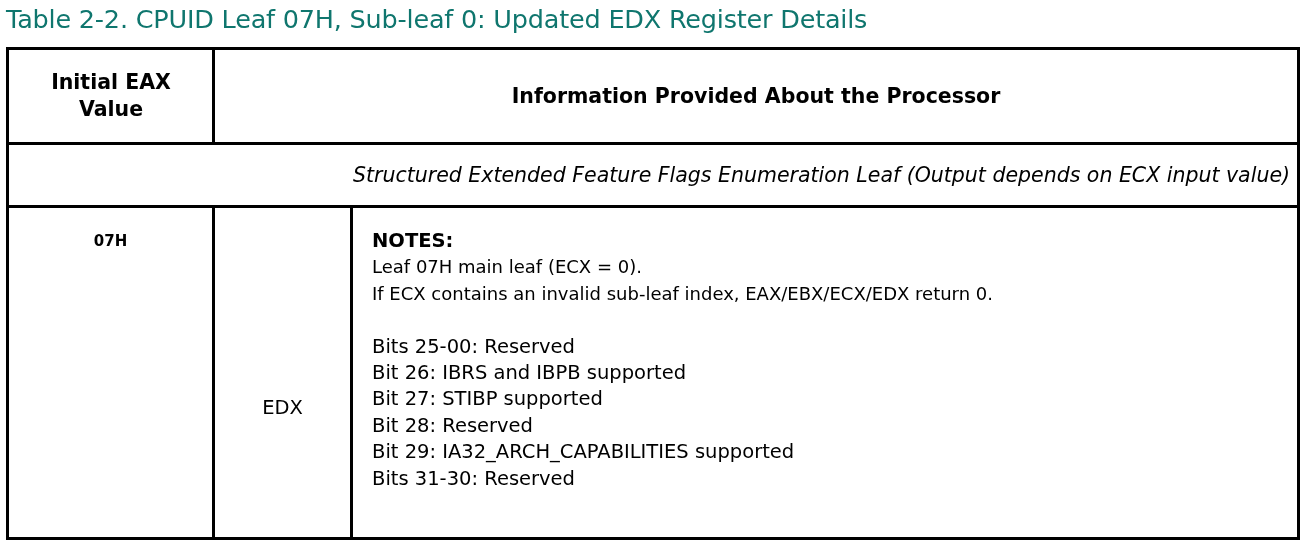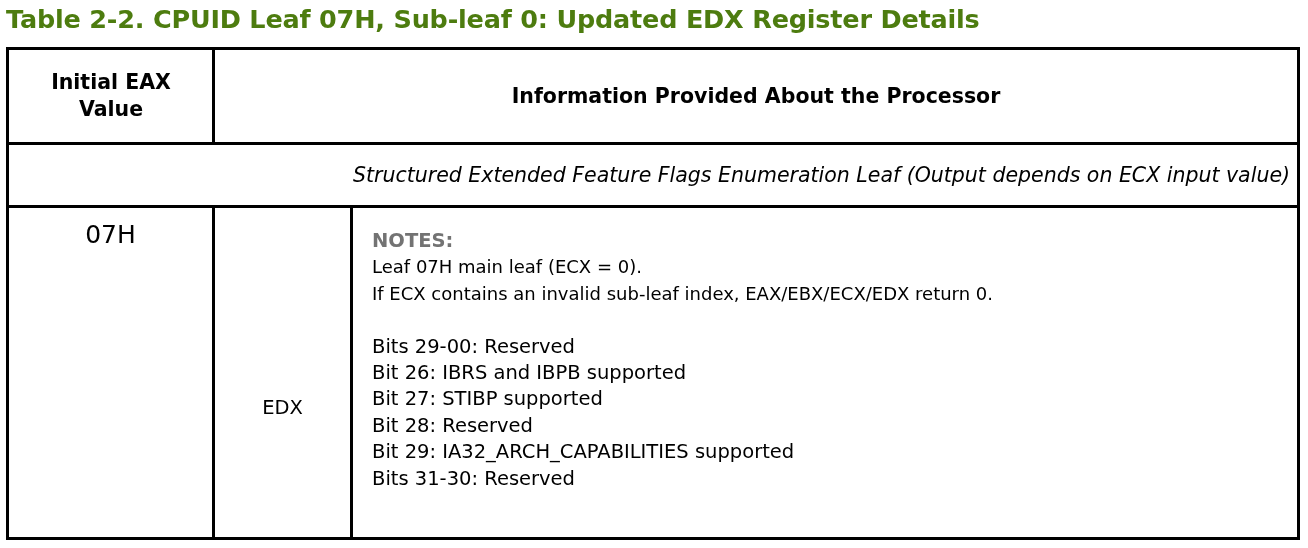--- a/index.html
+++ b/index.html
@@ -21,25 +21,25 @@
     height: 548px;
   }
 
   
   .table-title {
     position: absolute;
     left: 6px;
     top: 2px;
     width: 1296px;
     font-family: "DejaVu Sans", sans-serif;
-    font-weight: bold;
+    font-weight: normal;
     font-size: 25.5px;
     line-height: 34px;
     letter-spacing: -0.2px;
-    color: #4d7c0f;
+    color: #0f766e;
     white-space: nowrap;
   }
 
   
   .tbl {
     position: absolute;
     left: 6px;
     top: 47px;
     width: 1294px;
     height: 493px;
@@ -123,24 +123,25 @@
   }
 
   
   .cell-eaxval {
     position: absolute;
     left: 0;
     top: 158px;
     width: 203px;
     bottom: 0;
     text-align: center;
-    padding-top: 14px;
-    box-sizing: border-box;
-    font-size: 25px;
+    padding-top: 20px;
+    box-sizing: border-box;
+    font-size: 15px;
     line-height: 26px;
+    font-weight: bold;
   }
   .cell-reg {
     position: absolute;
     left: 206px;
     top: 158px;
     width: 135px;
     bottom: 0;
     text-align: center;
     padding-top: 143px;
     box-sizing: border-box;
@@ -155,21 +156,21 @@
     right: 0;
     bottom: 0;
     padding: 20px 10px 0 19px;
     box-sizing: border-box;
     font-size: 19.5px;
     line-height: 26.4px;
   }
 
   .notes-head {
     font-weight: bold;
-    color: #737373;
+    color: #000000;
     font-size: 19.5px;
     line-height: 26.4px;
   }
   .note-line {
     font-size: 18px;
     line-height: 26.4px;
     white-space: nowrap;
   }
   .spacer-line {
     height: 26.4px;
@@ -216,21 +217,21 @@
 
     <div class="cell-reg">
       <span>EDX</span>
     </div>
 
     <div class="cell-desc">
       <div class="notes-head">NOTES:</div>
       <div class="note-line">Leaf 07H main leaf (ECX = 0).</div>
       <div class="note-line">If ECX contains an invalid sub-leaf index, EAX/EBX/ECX/EDX return 0.</div>
       <div class="spacer-line"></div>
-      <div class="bit-line">Bits 29-00: Reserved</div>
+      <div class="bit-line">Bits 25-00: Reserved</div>
       <div class="bit-line">Bit 26: IBRS and IBPB supported</div>
       <div class="bit-line">Bit 27: STIBP supported</div>
       <div class="bit-line">Bit 28: Reserved</div>
       <div class="bit-line">Bit 29: IA32_ARCH_CAPABILITIES supported</div>
       <div class="bit-line">Bits 31-30: Reserved</div>
     </div>
 
   </div>
 </div>
 

